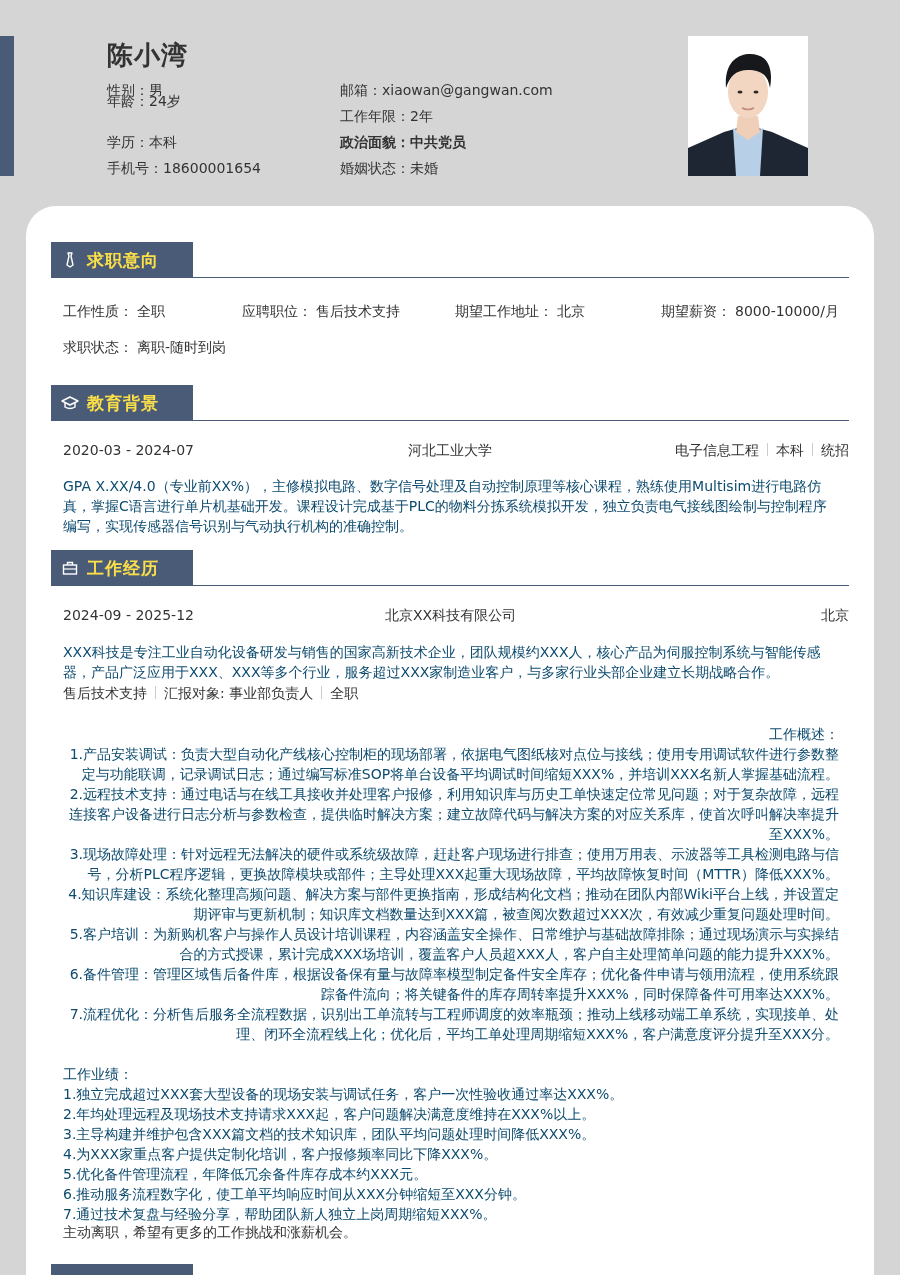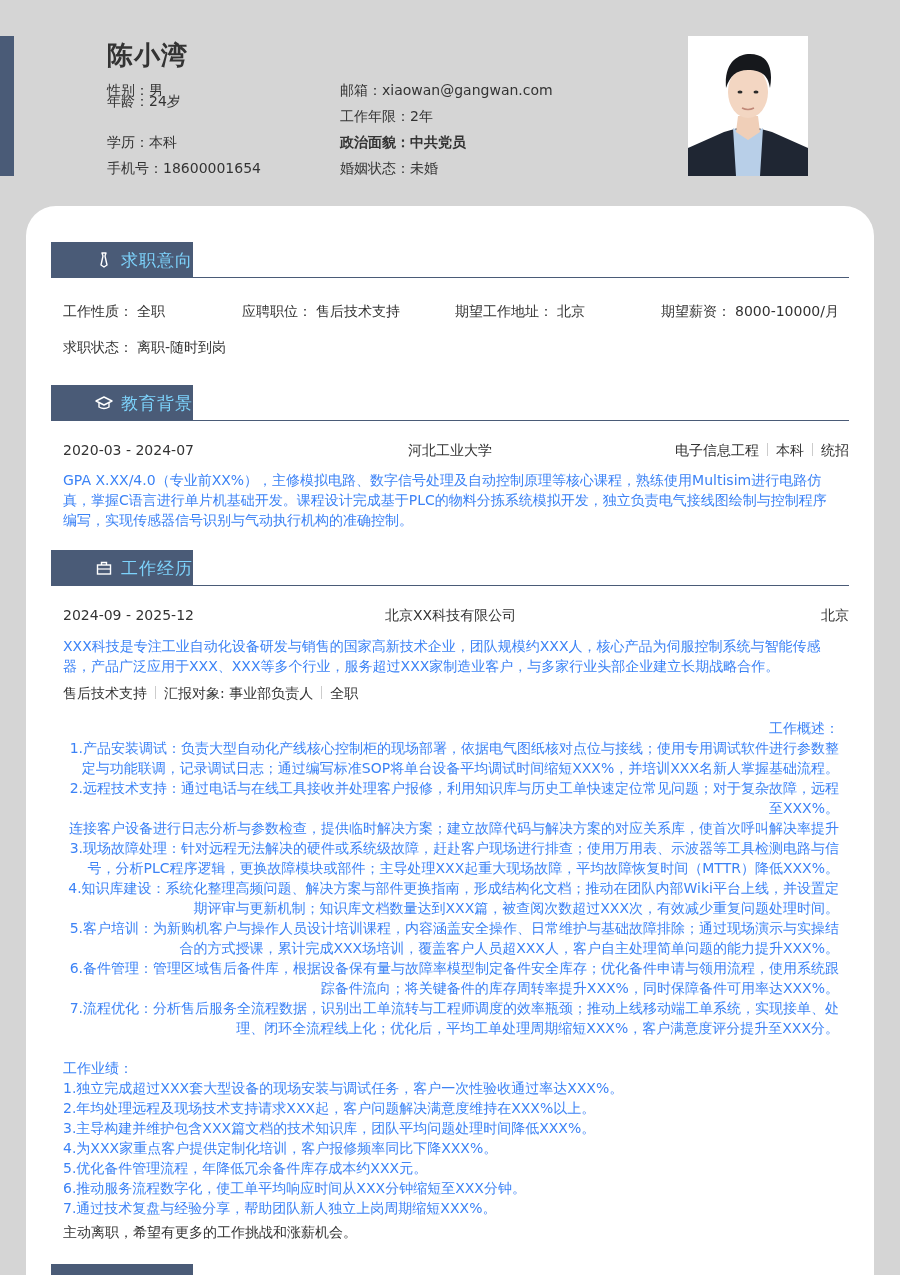--- a/index.html
+++ b/index.html
@@ -30,26 +30,26 @@
   .card {
     position: absolute; left: 26px; top: 206px; width: 848px; height: 1100px;
     background: #fff; border-radius: 30px 30px 0 0;
   }
   .section { position: absolute; left: 25px; width: 798px; }
   .sec-head {
     position: relative; height: 36px; border-bottom: 1.5px solid #4a5b77;
   }
   .sec-tab {
     position: absolute; left: 0; top: 0; width: 142px; height: 36px;
-    background: #4a5b77; color: #7dd3fc; display: flex; align-items: center;
-    padding-left: 10px; font-size: 17px; font-weight: normal; letter-spacing: 1px; justify-content: flex-end;
+    background: #4a5b77; color: #fde047; display: flex; align-items: center;
+    padding-left: 10px; font-size: 17px; font-weight: bold; letter-spacing: 1px;
   }
   .sec-tab .ico { width: 18px; height: 18px; margin-right: 8px; display: inline-flex; align-items: center; justify-content: center; }
   .row { position: absolute; font-size: 14px; color: #333; white-space: nowrap; line-height: 20px; }
-  .para { position: absolute; left: 12px; width: 776px; font-size: 14px; color: #3b82f6; line-height: 20px; }
+  .para { position: absolute; left: 12px; width: 776px; font-size: 14px; color: #0c4a6e; line-height: 20px; margin-top: 6px; }
   .sep { display: inline-block; width: 1px; height: 13px; background: #ccc; margin: 0 8px; vertical-align: -1px; }
   .lines div { white-space: nowrap; }
 </style>
 </head>
 <body>
 
 <div class="accent-bar"></div>
 
 <div class="header">
   <div class="name">陈小湾</div>
@@ -145,22 +145,22 @@
       <div>器，产品广泛应用于XXX、XXX等多个行业，服务超过XXX家制造业客户，与多家行业头部企业建立长期战略合作。</div>
     </div>
     <div class="row" style="left:12px; top:133px;">
       <span>售后技术支持</span><span class="sep"></span><span>汇报对象: 事业部负责人</span><span class="sep"></span><span>全职</span>
     </div>
     <div class="para lines" style="top:168px;text-align:right;">
       <div>工作概述：</div>
       <div>1.产品安装调试：负责大型自动化产线核心控制柜的现场部署，依据电气图纸核对点位与接线；使用专用调试软件进行参数整</div>
       <div>定与功能联调，记录调试日志；通过编写标准SOP将单台设备平均调试时间缩短XXX%，并培训XXX名新人掌握基础流程。</div>
       <div>2.远程技术支持：通过电话与在线工具接收并处理客户报修，利用知识库与历史工单快速定位常见问题；对于复杂故障，远程</div>
+      <div>连接客户设备进行日志分析与参数检查，提供临时解决方案；建立故障代码与解决方案的对应关系库，使首次呼叫解决率提升</div>
       <div>至XXX%。</div>
-      <div>连接客户设备进行日志分析与参数检查，提供临时解决方案；建立故障代码与解决方案的对应关系库，使首次呼叫解决率提升</div>
       <div>3.现场故障处理：针对远程无法解决的硬件或系统级故障，赶赴客户现场进行排查；使用万用表、示波器等工具检测电路与信</div>
       <div>号，分析PLC程序逻辑，更换故障模块或部件；主导处理XXX起重大现场故障，平均故障恢复时间（MTTR）降低XXX%。</div>
       <div>4.知识库建设：系统化整理高频问题、解决方案与部件更换指南，形成结构化文档；推动在团队内部Wiki平台上线，并设置定</div>
       <div>期评审与更新机制；知识库文档数量达到XXX篇，被查阅次数超过XXX次，有效减少重复问题处理时间。</div>
       <div>5.客户培训：为新购机客户与操作人员设计培训课程，内容涵盖安全操作、日常维护与基础故障排除；通过现场演示与实操结</div>
       <div>合的方式授课，累计完成XXX场培训，覆盖客户人员超XXX人，客户自主处理简单问题的能力提升XXX%。</div>
       <div>6.备件管理：管理区域售后备件库，根据设备保有量与故障率模型制定备件安全库存；优化备件申请与领用流程，使用系统跟</div>
       <div>踪备件流向；将关键备件的库存周转率提升XXX%，同时保障备件可用率达XXX%。</div>
       <div>7.流程优化：分析售后服务全流程数据，识别出工单流转与工程师调度的效率瓶颈；推动上线移动端工单系统，实现接单、处</div>
       <div>理、闭环全流程线上化；优化后，平均工单处理周期缩短XXX%，客户满意度评分提升至XXX分。</div>

